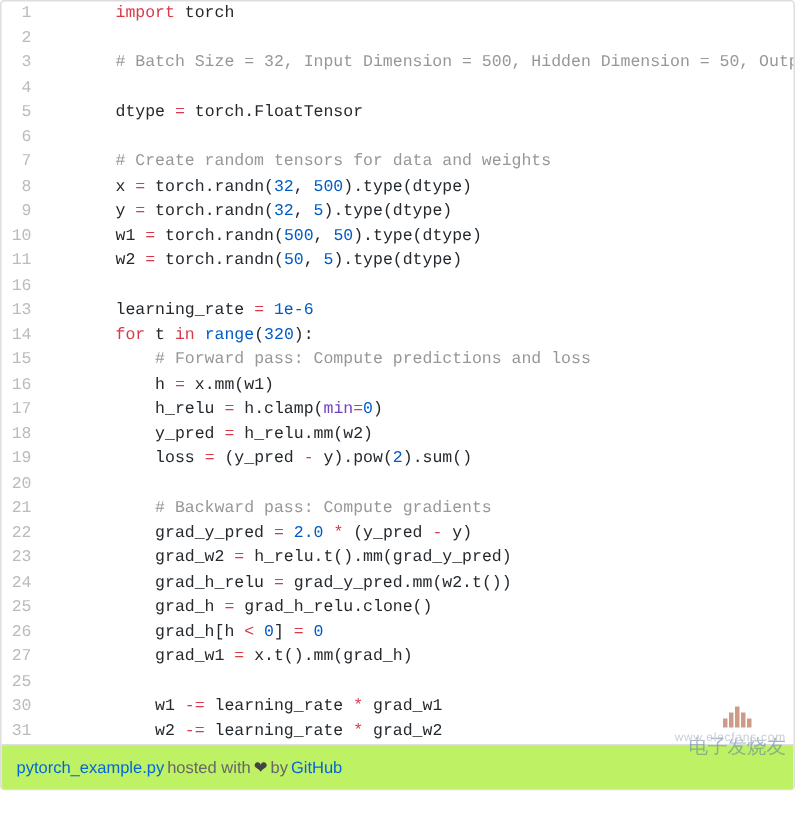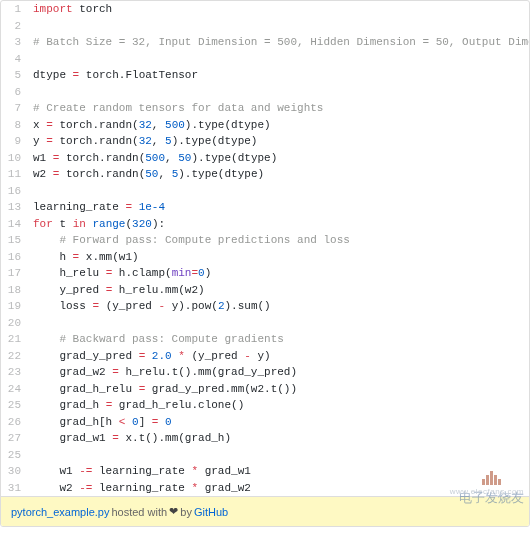--- a/index.html
+++ b/index.html
@@ -28,31 +28,32 @@
     width: 28px;
     text-align: right;
     padding-right: 8px;
     color: #babbbc;
     user-select: none;
     flex-shrink: 0;
   }
   .code {
     padding-left: 4px;
     flex: 1;
+    margin-left: 44px;
   }
   .kw { color: #d73a49; }
   .func { color: #6f42c1; }
   .num { color: #005cc5; }
   .comment { color: #969896; }
   .op { color: #d73a49; }
   .ident { color: #24292e; }
   .builtin { color: #005cc5; }
 
   .footer {
-    background: #fef9c3;
+    background: #bef264;
     border-top: 1px solid #ddd;
     padding: 8px 10px;
     font-family: -apple-system, BlinkMacSystemFont, "Segoe UI", Helvetica, Arial, sans-serif;
     font-size: 11px;
     color: #666;
     display: flex;
     align-items: center;
     gap: 2px;
   }
   .footer a {
@@ -107,21 +108,21 @@
         <div class="line"><span class="lineno">3</span><span class="code"><span class="comment"># Batch Size = 32, Input Dimension = 500, Hidden Dimension = 50, Output Dimension = 5</span></span></div>
         <div class="line"><span class="lineno">4</span><span class="code"> </span></div>
         <div class="line"><span class="lineno">5</span><span class="code"><span class="ident">dtype </span><span class="op">=</span><span class="ident"> torch.FloatTensor</span></span></div>
         <div class="line"><span class="lineno">6</span><span class="code"> </span></div>
         <div class="line"><span class="lineno">7</span><span class="code"><span class="comment"># Create random tensors for data and weights</span></span></div>
         <div class="line"><span class="lineno">8</span><span class="code"><span class="ident">x </span><span class="op">=</span><span class="ident"> torch.randn(</span><span class="num">32</span><span class="ident">, </span><span class="num">500</span><span class="ident">).type(dtype)</span></span></div>
         <div class="line"><span class="lineno">9</span><span class="code"><span class="ident">y </span><span class="op">=</span><span class="ident"> torch.randn(</span><span class="num">32</span><span class="ident">, </span><span class="num">5</span><span class="ident">).type(dtype)</span></span></div>
         <div class="line"><span class="lineno">10</span><span class="code"><span class="ident">w1 </span><span class="op">=</span><span class="ident"> torch.randn(</span><span class="num">500</span><span class="ident">, </span><span class="num">50</span><span class="ident">).type(dtype)</span></span></div>
         <div class="line"><span class="lineno">11</span><span class="code"><span class="ident">w2 </span><span class="op">=</span><span class="ident"> torch.randn(</span><span class="num">50</span><span class="ident">, </span><span class="num">5</span><span class="ident">).type(dtype)</span></span></div>
         <div class="line"><span class="lineno">16</span><span class="code"> </span></div>
-        <div class="line"><span class="lineno">13</span><span class="code"><span class="ident">learning_rate </span><span class="op">=</span><span class="ident"> </span><span class="num">1e-4</span></span></div>
+        <div class="line"><span class="lineno">13</span><span class="code"><span class="ident">learning_rate </span><span class="op">=</span><span class="ident"> </span><span class="num">1e-6</span></span></div>
         <div class="line"><span class="lineno">14</span><span class="code"><span class="kw">for</span><span class="ident"> t </span><span class="kw">in</span><span class="ident"> </span><span class="builtin">range</span><span class="ident">(</span><span class="num">320</span><span class="ident">):</span></span></div>
         <div class="line"><span class="lineno">15</span><span class="code"><span class="ident">    </span><span class="comment"># Forward pass: Compute predictions and loss</span></span></div>
         <div class="line"><span class="lineno">16</span><span class="code"><span class="ident">    h </span><span class="op">=</span><span class="ident"> x.mm(w1)</span></span></div>
         <div class="line"><span class="lineno">17</span><span class="code"><span class="ident">    h_relu </span><span class="op">=</span><span class="ident"> h.clamp(</span><span class="func">min</span><span class="op">=</span><span class="num">0</span><span class="ident">)</span></span></div>
         <div class="line"><span class="lineno">18</span><span class="code"><span class="ident">    y_pred </span><span class="op">=</span><span class="ident"> h_relu.mm(w2)</span></span></div>
         <div class="line"><span class="lineno">19</span><span class="code"><span class="ident">    loss </span><span class="op">=</span><span class="ident"> (y_pred </span><span class="op">-</span><span class="ident"> y).pow(</span><span class="num">2</span><span class="ident">).sum()</span></span></div>
         <div class="line"><span class="lineno">20</span><span class="code"> </span></div>
         <div class="line"><span class="lineno">21</span><span class="code"><span class="ident">    </span><span class="comment"># Backward pass: Compute gradients</span></span></div>
         <div class="line"><span class="lineno">22</span><span class="code"><span class="ident">    grad_y_pred </span><span class="op">=</span><span class="ident"> </span><span class="num">2.0</span><span class="ident"> </span><span class="op">*</span><span class="ident"> (y_pred </span><span class="op">-</span><span class="ident"> y)</span></span></div>
         <div class="line"><span class="lineno">23</span><span class="code"><span class="ident">    grad_w2 </span><span class="op">=</span><span class="ident"> h_relu.t().mm(grad_y_pred)</span></span></div>

